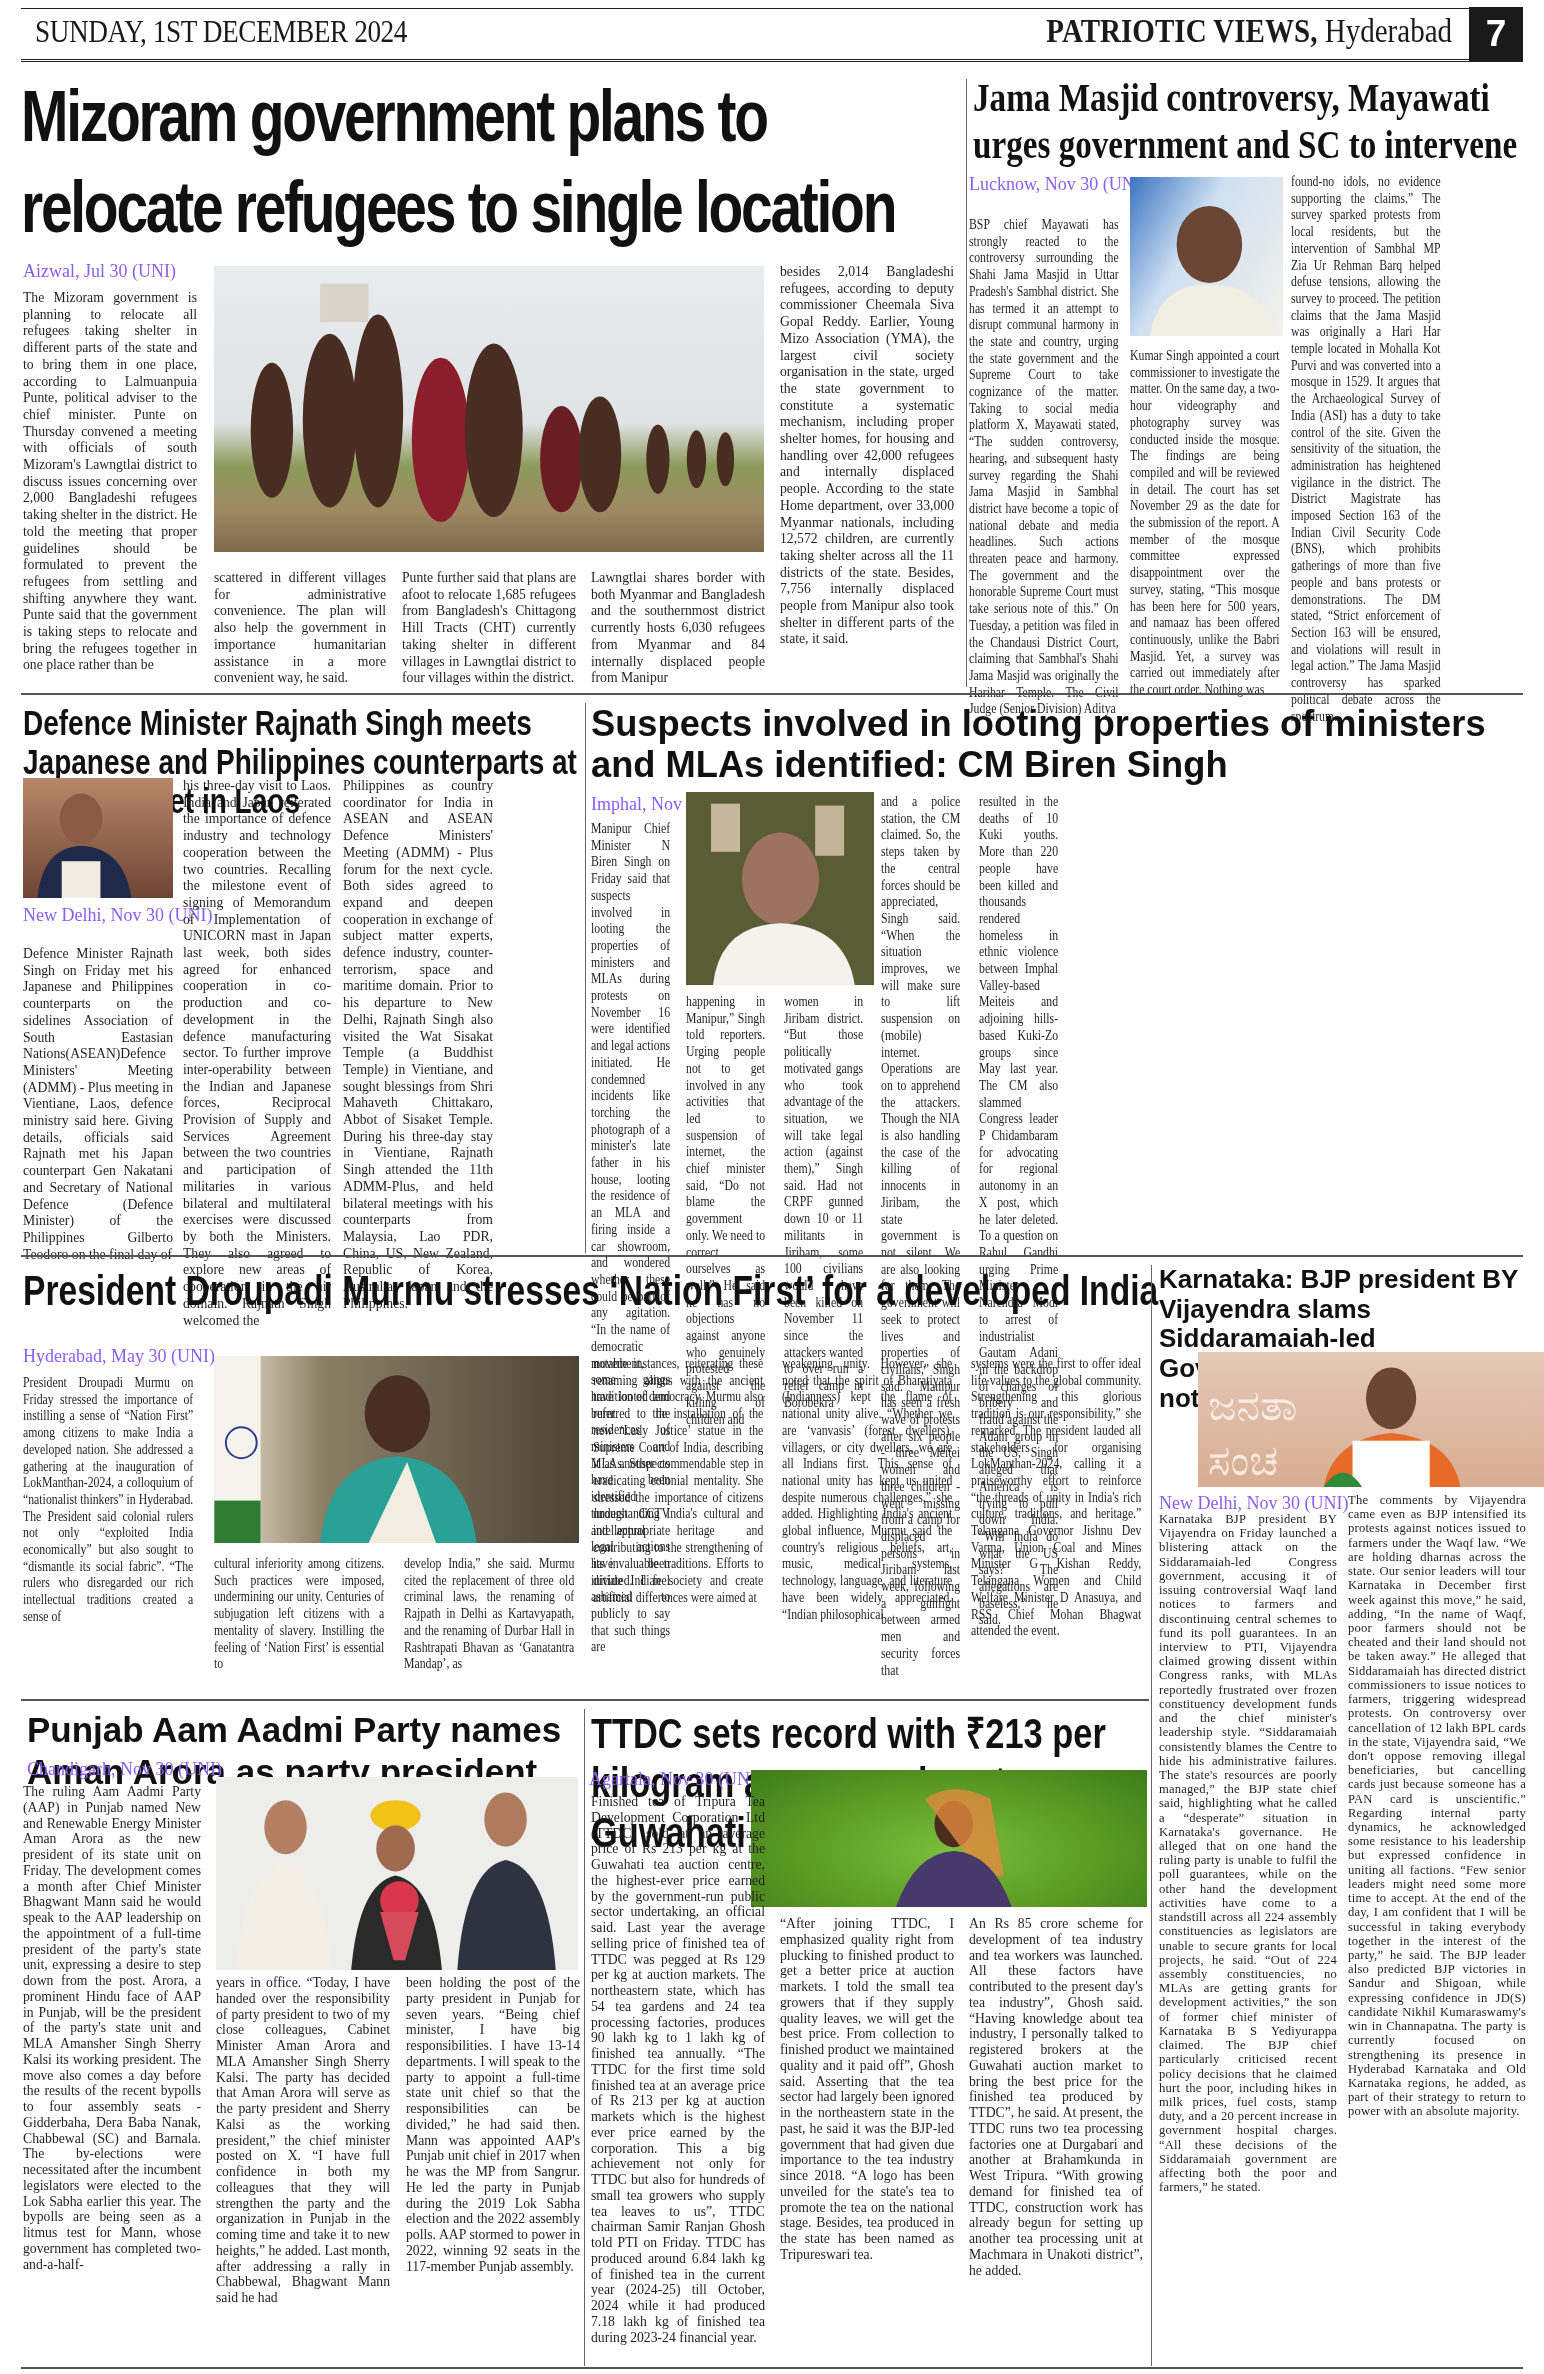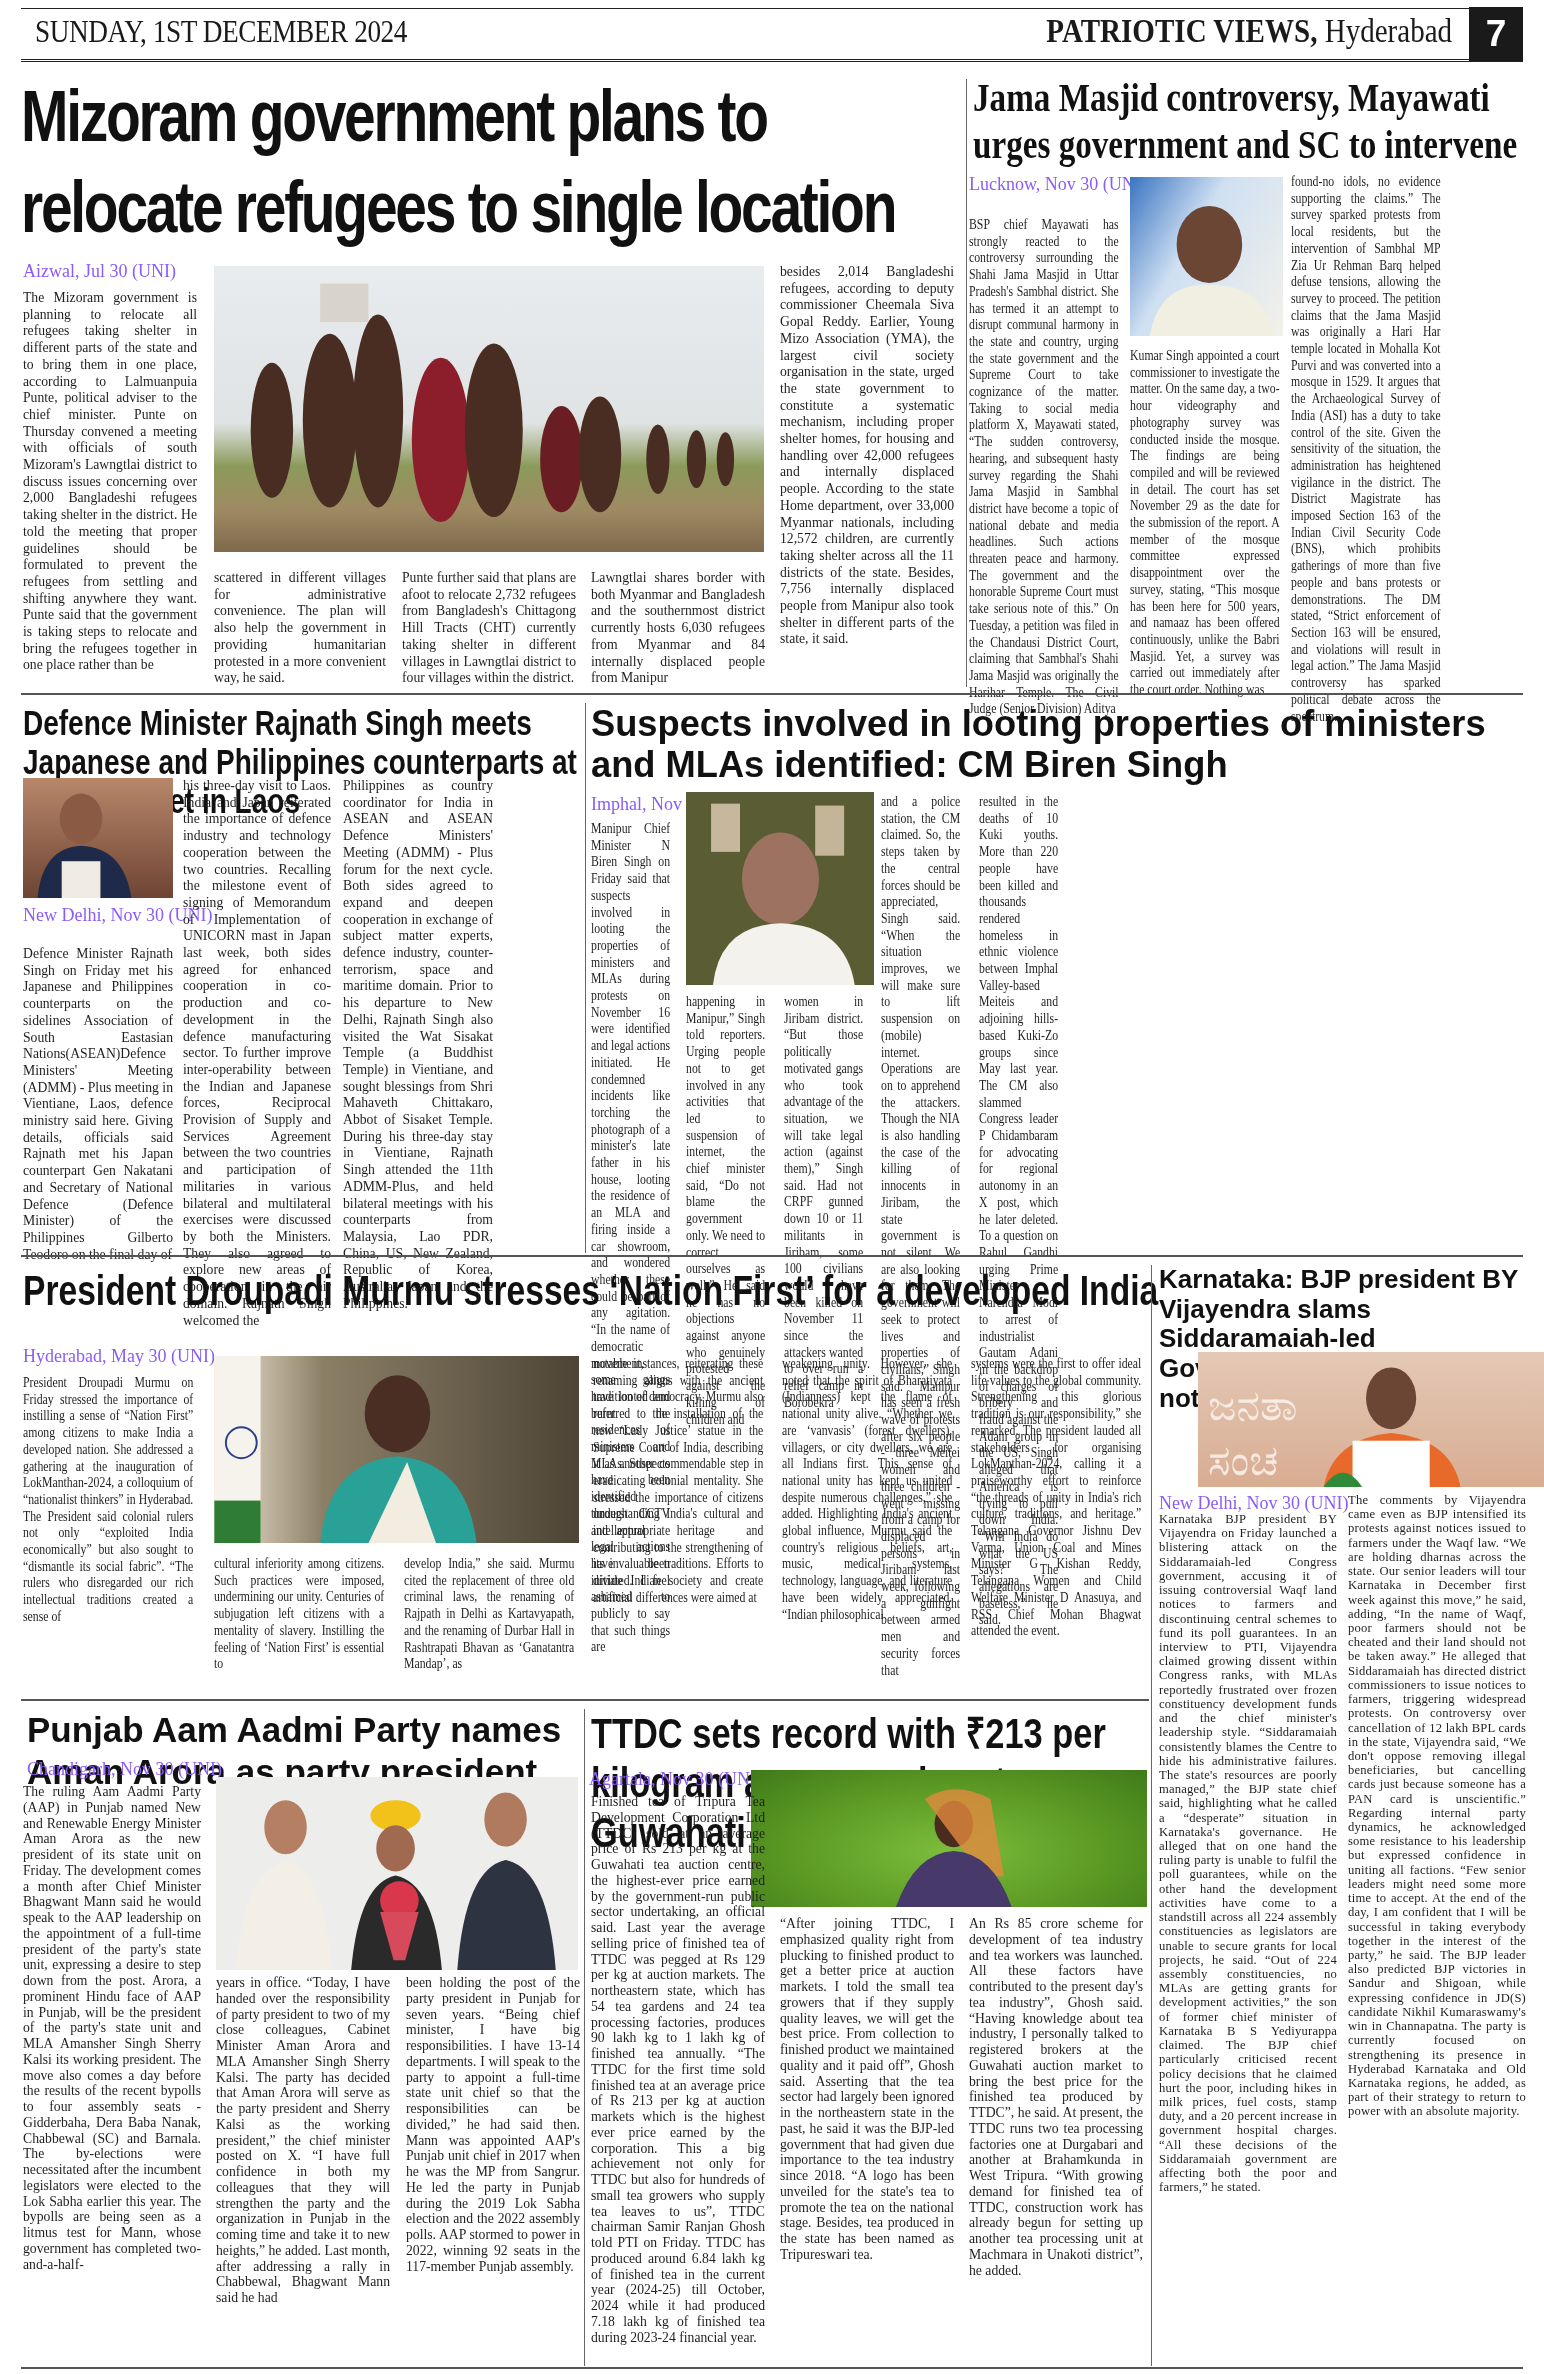--- a/index.html
+++ b/index.html
@@ -46,22 +46,22 @@
           <ellipse cx="360" cy="200" rx="22" ry="55" fill="#6a1e24"></ellipse>
           <ellipse cx="400" cy="195" rx="22" ry="60"></ellipse>
           <ellipse cx="460" cy="200" rx="12" ry="36"></ellipse>
           <ellipse cx="500" cy="200" rx="10" ry="30"></ellipse>
           <ellipse cx="530" cy="200" rx="9" ry="28"></ellipse>
         </g>
         <rect x="110" y="18" width="50" height="40" fill="#d8d4cc"></rect>
       </svg>
   </div>
   <div class="abs col" style="left: 23px; top: 290px; width: 174px; overflow: hidden;">The Mizoram government is planning to relocate all refugees taking shelter in different parts of the state and to bring them in one place, according to Lalmuanpuia Punte, political adviser to the chief minister. Punte on Thursday convened a meeting with officials of south Mizoram's Lawngtlai district to discuss issues concerning over 2,000 Bangladeshi refugees taking shelter in the district. He told the meeting that proper guidelines should be formulated to prevent the refugees from settling and shifting anywhere they want. Punte said that the government is taking steps to relocate and bring the refugees together in one place rather than be</div>
-  <div class="abs col" style="left: 214px; top: 570px; width: 172px; overflow: hidden;">scattered in different villages for administrative convenience. The plan will also help the government in providing humanitarian protested in a more convenient way, he said.</div>
-  <div class="abs col" style="left: 402px; top: 570px; width: 174px; overflow: hidden;">Punte further said that plans are afoot to relocate 2,732 refugees from Bangladesh's Chittagong Hill Tracts (CHT) currently taking shelter in different villages in Lawngtlai district to four villages within the district.</div>
+  <div class="abs col" style="left: 214px; top: 570px; width: 172px; overflow: hidden;">scattered in different villages for administrative convenience. The plan will also help the government in importance humanitarian assistance in a more convenient way, he said.</div>
+  <div class="abs col" style="left: 402px; top: 570px; width: 174px; overflow: hidden;">Punte further said that plans are afoot to relocate 1,685 refugees from Bangladesh's Chittagong Hill Tracts (CHT) currently taking shelter in different villages in Lawngtlai district to four villages within the district.</div>
   <div class="abs col" style="left: 591px; top: 570px; width: 174px; overflow: hidden;">Lawngtlai shares border with both Myanmar and Bangladesh and the southernmost district currently hosts 6,030 refugees from Myanmar and 84 internally displaced people from Manipur</div>
   <div class="abs col" style="left: 780px; top: 264px; width: 174px; overflow: hidden;">besides 2,014 Bangladeshi refugees, according to deputy commissioner Cheemala Siva Gopal Reddy. Earlier, Young Mizo Association (YMA), the largest civil society organisation in the state, urged the state government to constitute a systematic mechanism, including proper shelter homes, for housing and handling over 42,000 refugees and internally displaced people. According to the state Home department, over 33,000 Myanmar nationals, including 12,572 children, are currently taking shelter across all the 11 districts of the state. Besides, 7,756 internally displaced people from Manipur also took shelter in different parts of the state, it said.</div>
 </section>
 
 <div class="abs rule-v" style="left:966px;top:79px;height:608px"></div>
 
 <section>
   <h2 class="abs hl hl-serif" style="left:973px;top:75px;width:666px">Jama Masjid controversy, Mayawati urges government and SC to intervene</h2>
   <div class="abs dl" style="left:969px;top:174px;">Lucknow, Nov 30 (UNI)</div>
   <div class="abs photo" style="left:1130px;top:177px;width:153px;height:159px;background:linear-gradient(120deg,#3a74c2 0%,#cfe0f2 40%,#f3f1ea 100%)">

